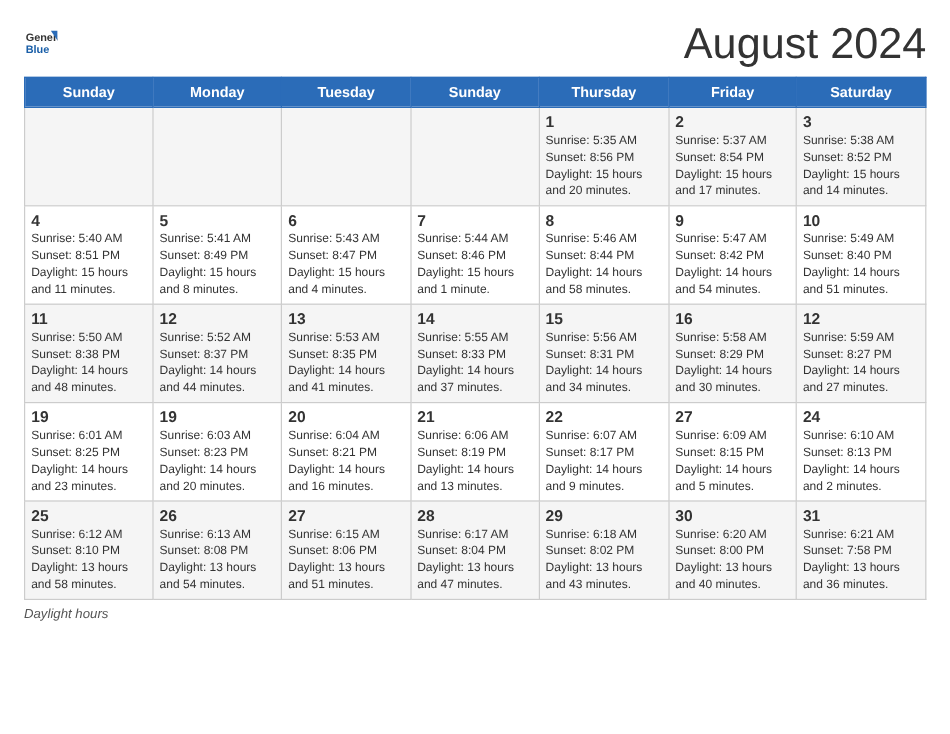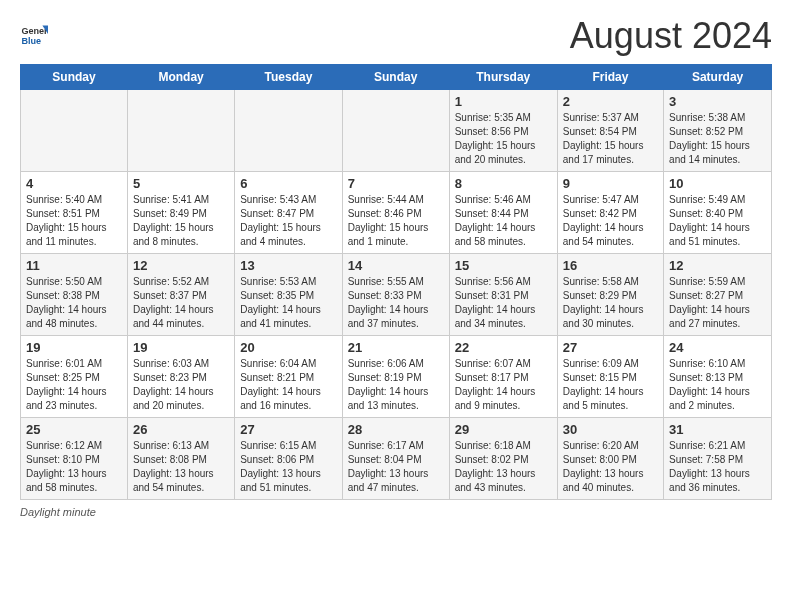--- a/index.html
+++ b/index.html
@@ -261,15 +261,15 @@
           </td>
           <td>
             <span class="day-number">31</span>
             <div class="day-info">Sunrise: 6:21 AM<br>Sunset: 7:58 PM<br>Daylight: 13 hours and 36 minutes.</div>
           </td>
         </tr>
       </tbody>
   </table>
 
   <div class="footer">
-    <span class="footer-label">Daylight minute</span>
+    <span class="footer-label">Daylight hours</span>
   </div>
 </div>
 
 </body></html>

